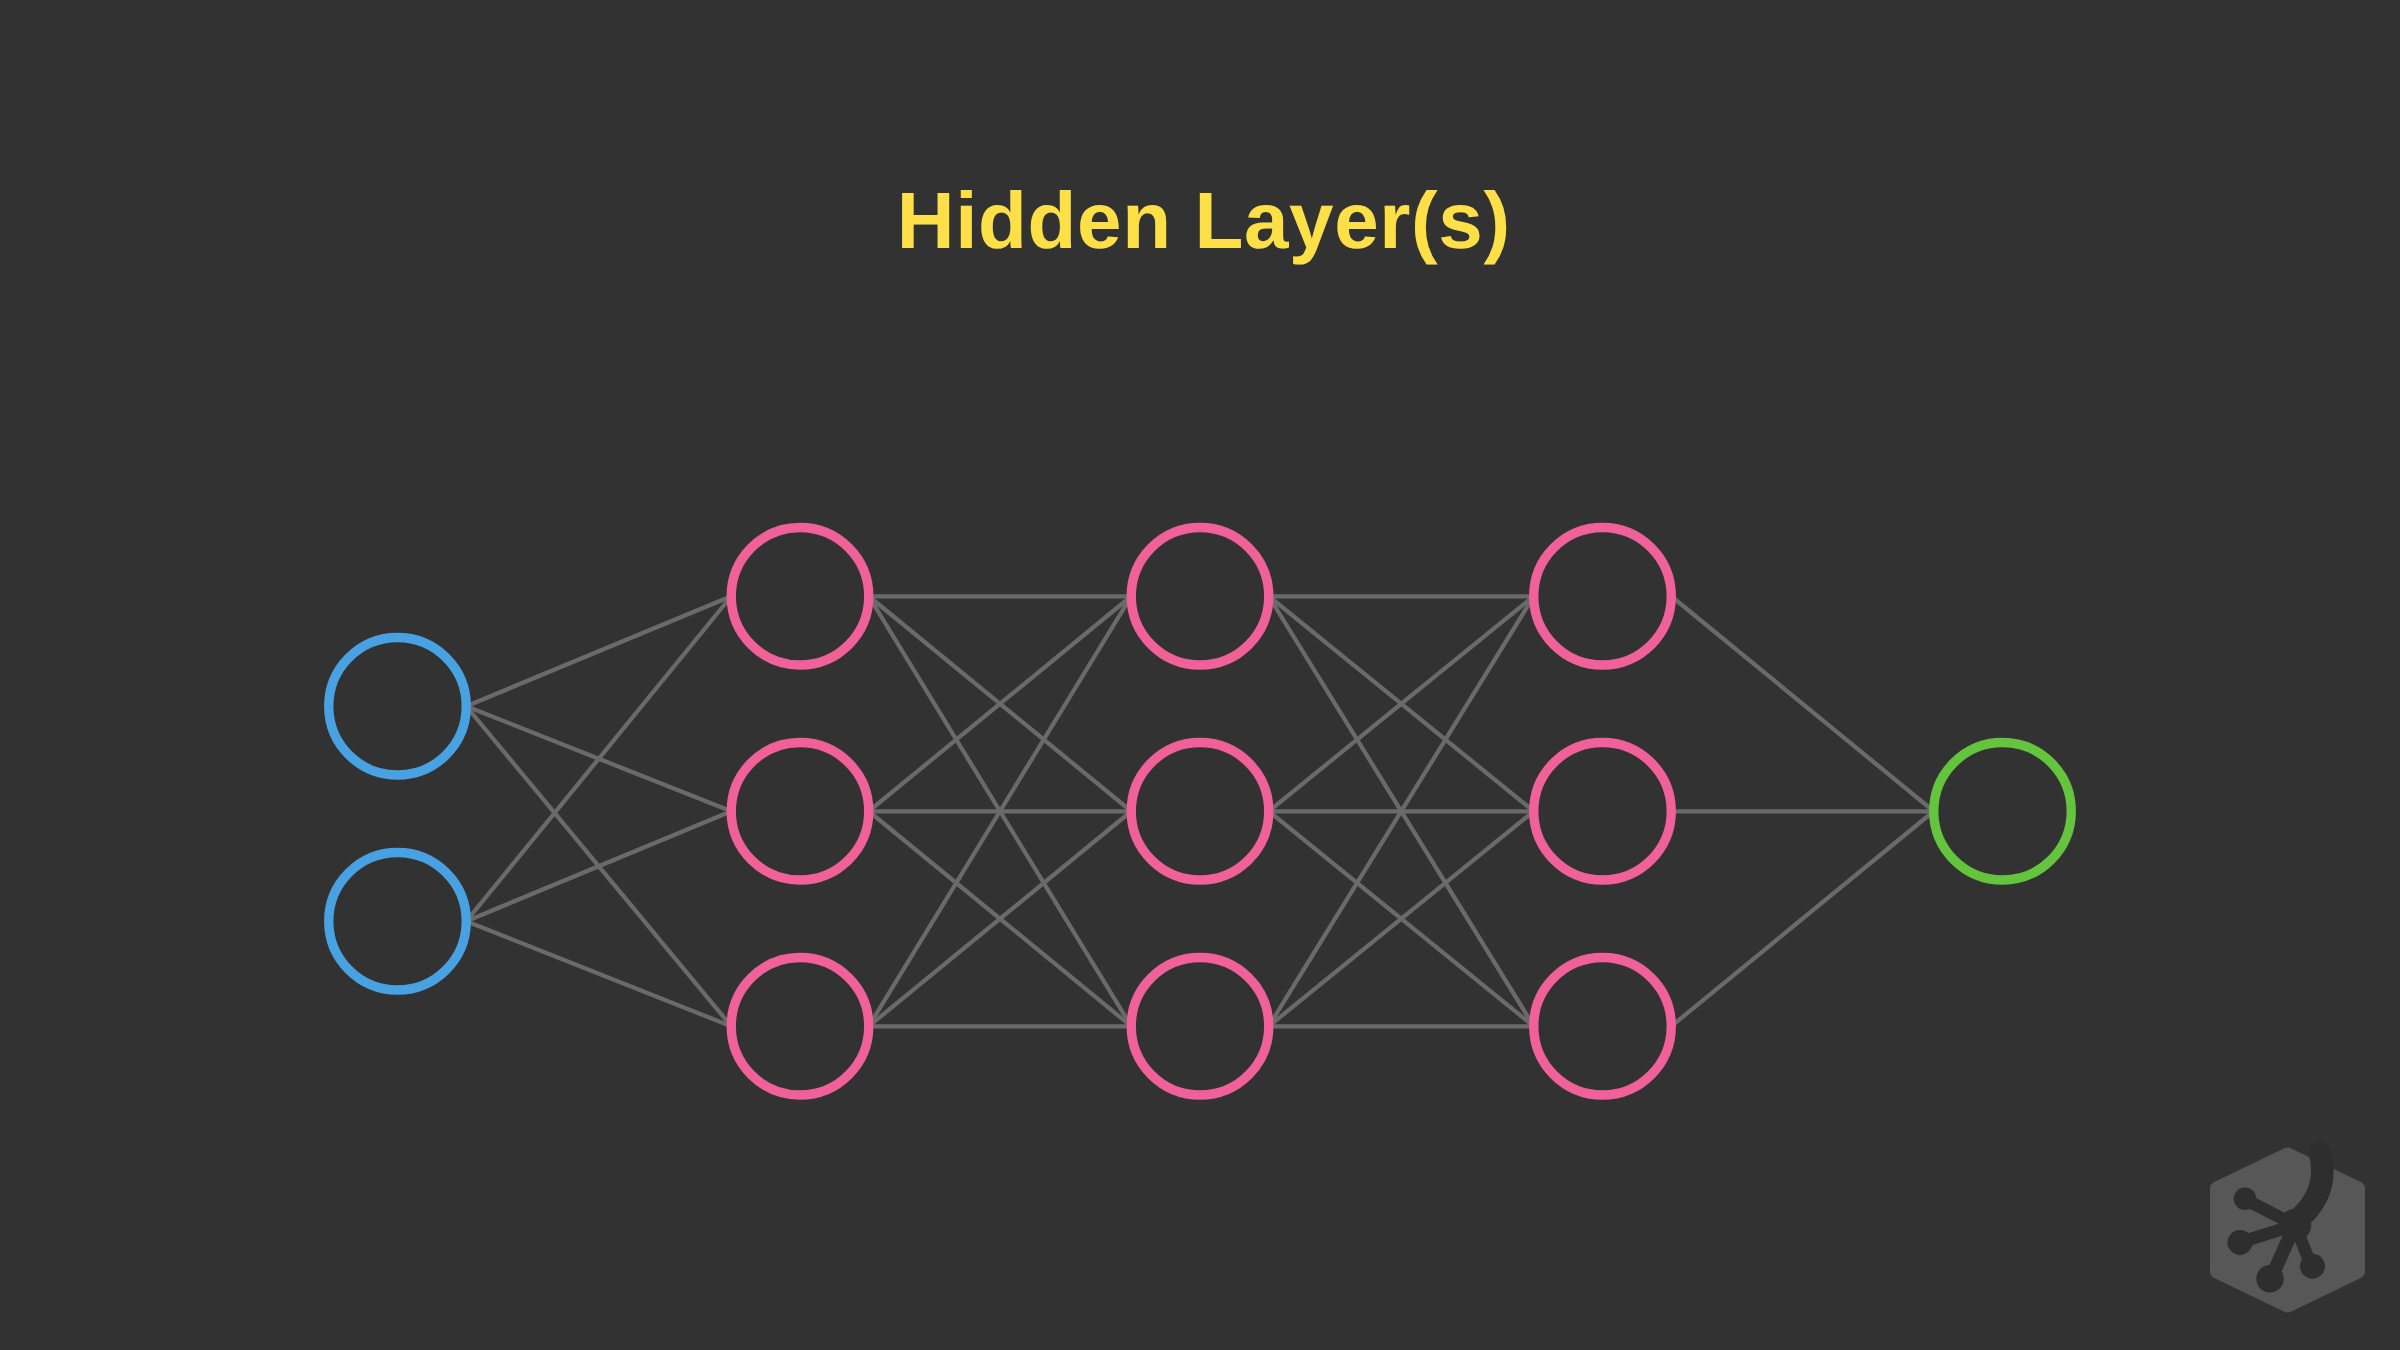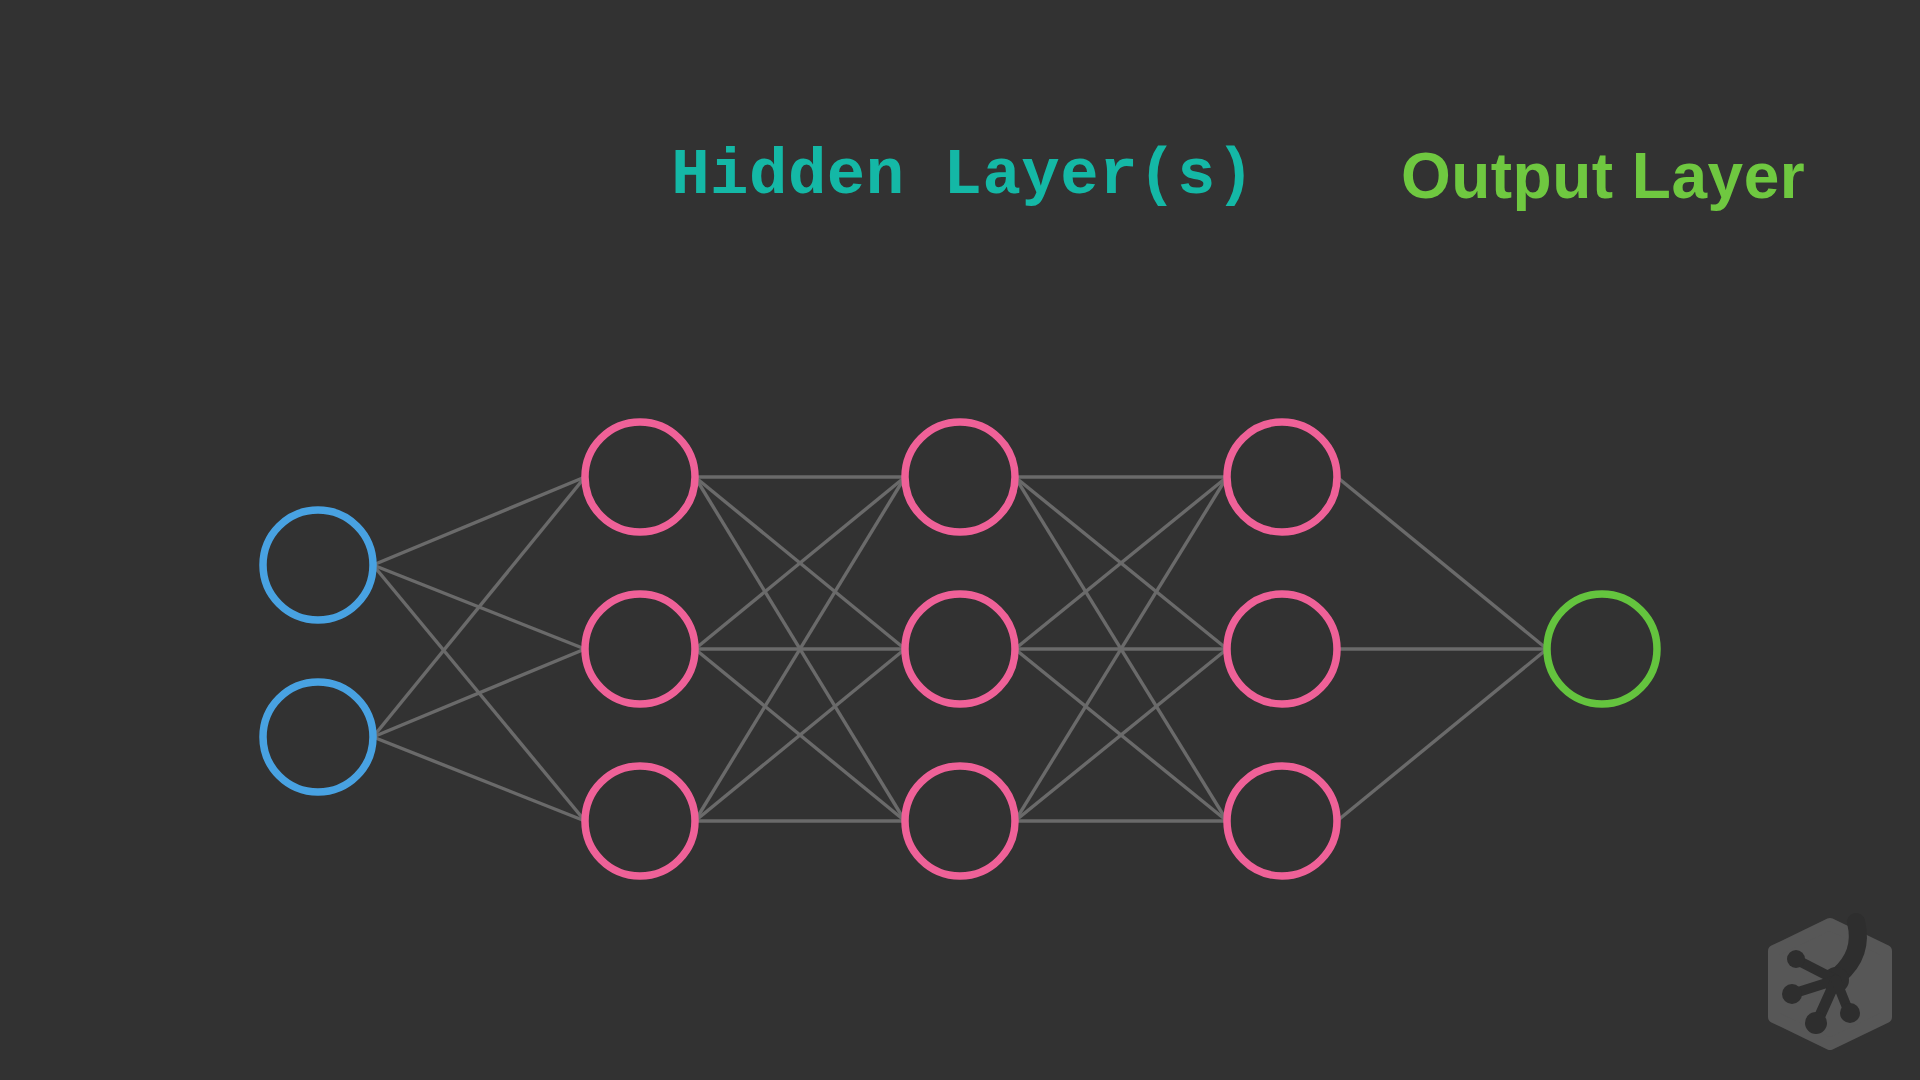--- a/index.html
+++ b/index.html
@@ -75,23 +75,22 @@
         <circle cx="960" cy="649" r="55" fill="#323232" stroke="#ef6198" stroke-width="7.5"></circle>
         <circle cx="960" cy="821" r="55" fill="#323232" stroke="#ef6198" stroke-width="7.5"></circle>
         <circle cx="1282" cy="477" r="55" fill="#323232" stroke="#ef6198" stroke-width="7.5"></circle>
         <circle cx="1282" cy="649" r="55" fill="#323232" stroke="#ef6198" stroke-width="7.5"></circle>
         <circle cx="1282" cy="821" r="55" fill="#323232" stroke="#ef6198" stroke-width="7.5"></circle>
         <circle cx="1602" cy="649" r="55" fill="#323232" stroke="#64c43e" stroke-width="7.5"></circle>
       </g>
   </svg>
 
 
-  <div class="layer-label" id="label-hidden" style="left: 963px; top: 176px; color: #14b8a6; font-family: Liberation Mono, monospace;">Hidden Layer(s)</div>
+  <div class="layer-label" id="label-hidden" style="left: 963px; top: 176px; color: #fde047;">Hidden Layer(s)</div>
 
-  <div class="layer-label" id="label-output" style="left: 1603px; top: 176px; color: rgb(111, 200, 64);">Output Layer</div>
 
   <svg id="logo-svg" width="1920" height="1080" viewBox="0 0 1920 1080">
     <g id="logo-group">
         <g transform="translate(1830,984)">
           <polygon points="0,-60 56,-33 56,33 0,60 -56,33 -56,-33" fill="#575757" stroke="#575757" stroke-width="12" stroke-linejoin="round"></polygon>
           <path d="M 26 -62 Q 34 -30 8 -8" fill="none" stroke="#2e2e2e" stroke-width="18" stroke-linecap="round"></path>
           <circle cx="6" cy="-4" r="13" fill="#2e2e2e"></circle>
           <path d="M 6 -4 L -31 -23" fill="none" stroke="#2e2e2e" stroke-width="10" stroke-linecap="round"></path>
           <circle cx="-34" cy="-25" r="9" fill="#2e2e2e"></circle>
           <path d="M 6 -4 L -35 9" fill="none" stroke="#2e2e2e" stroke-width="10" stroke-linecap="round"></path>

